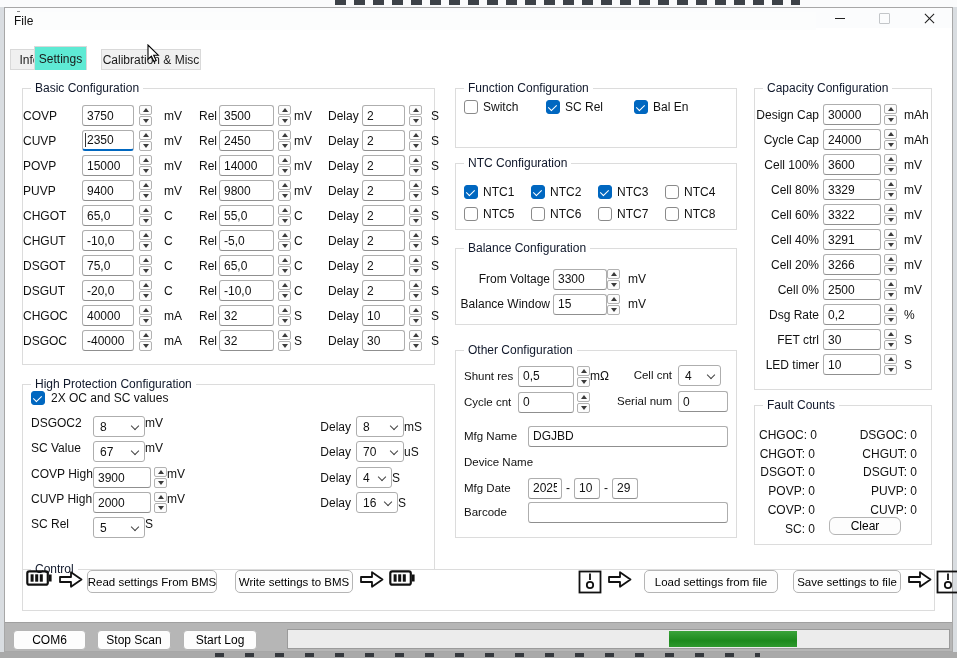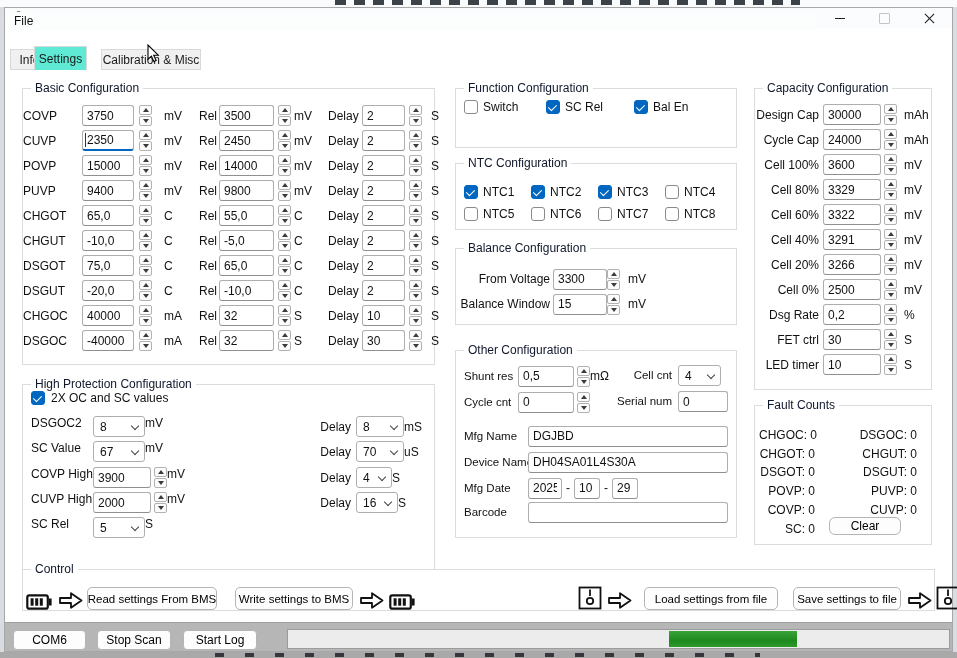--- a/index.html
+++ b/index.html
@@ -116,21 +116,21 @@
   .capl{width:64px;text-align:right;white-space:nowrap;flex:none}
   .capf{margin-left:4px;width:58px;flex:none}
   .cap-row .spin{margin-left:3px}
   .capu{margin-left:7px;flex:none}
   
   .fc-col{position:absolute;top:20px;line-height:18.7px;text-align:right;white-space:nowrap}
   #fault-left{left:4px;width:56px}
   #fault-right{left:96px;width:66px}
   #clear-btn{position:absolute;left:74px;top:111px;width:72px;height:18px;border-radius:6px;font-size:12px}
   
-  #ctrl-row{position:absolute;inset:0;display:flex;align-items:flex-end;padding-left:3px}
+  #ctrl-row{position:absolute;inset:0;display:flex;align-items:flex-start;padding-left:3px}
   .icon{flex:none;display:inline-flex}
   #read-btn{margin-left:4px;width:130px}
   #write-btn{margin-left:18px;width:118px}
   #load-btn{margin-left:12px;width:134px}
   #save-btn{margin-left:15px;width:108px}
   .arr{margin-left:6px}
   
   #statusbar{left:5px;top:622px;width:947px;height:29px;background:#b6b6b6;border-top:1px solid #a0a0a0;box-sizing:border-box}
   .sbtn{position:absolute;top:630px;height:20px;border-radius:4px;font-size:12px;z-index:3}
   #com-btn{left:13px;width:73px}
@@ -649,21 +649,20 @@
   </div>
   <span class="oc-rlab" style="left:156px;top:44px">Serial num</span>
   <input class="fld oc-rctl" style="left: 222px; top: 40px; width: 50px;" value="0">
 
   <div class="oc-row" style="top:74px">
     <span class="ocl2">Mfg Name</span>
     <input class="fld ocwide" value="DGJBD" style="">
   </div>
   <div class="oc-row" style="top:100px">
     <span class="ocl2">Device Name</span>
-    <input class="fld ocwide" value="DH04SA01L4S30A" style="">
   </div>
   <div class="oc-row" style="top:126px">
     <span class="ocl2">Mfg Date</span>
     <input class="fld datef" value="2025" style="">
     <span class="dsep">-</span>
     <input class="fld datef2" value="10" style="">
     <span class="dsep">-</span>
     <input class="fld datef2" value="29" style="">
   </div>
   <div class="oc-row" style="top:150px">

